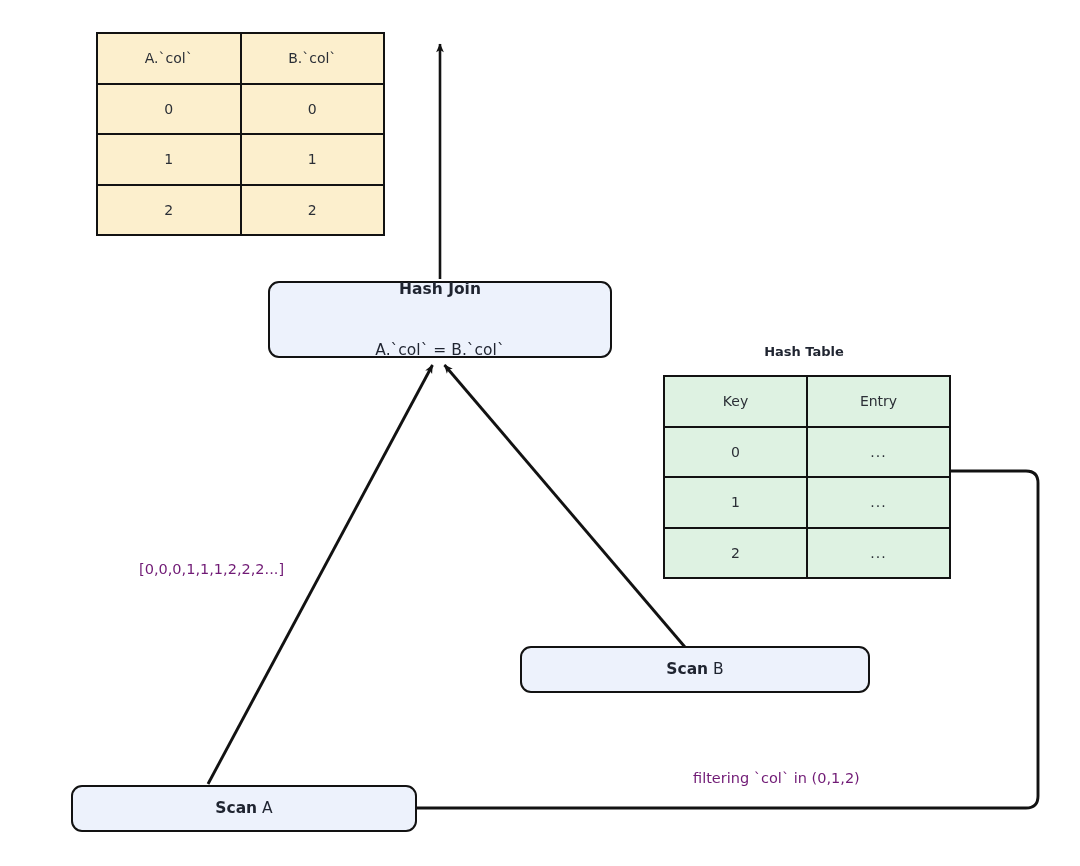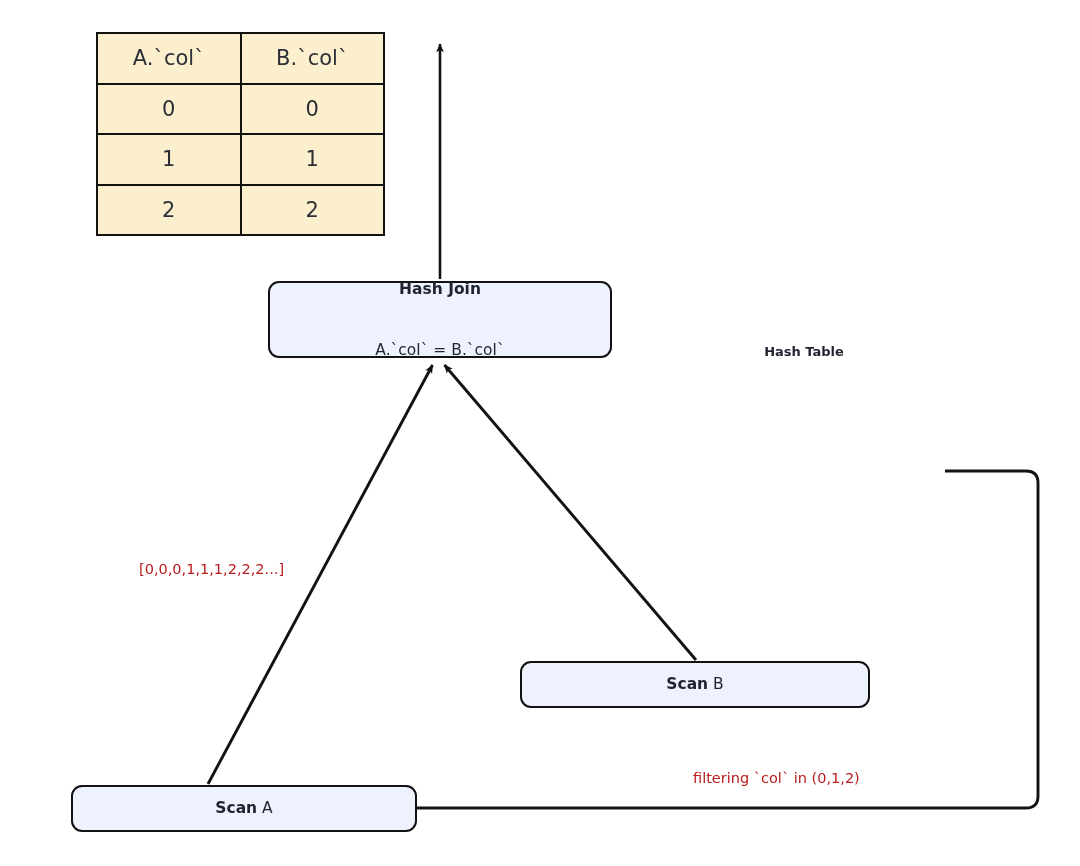--- a/index.html
+++ b/index.html
@@ -35,21 +35,21 @@
   .dtable {
     position: absolute;
     border-collapse: collapse;
     border-spacing: 0;
     table-layout: fixed;
   }
   .dtable td {
     border: 2.5px solid #121212;
     text-align: center;
     vertical-align: middle;
-    font-size: 21px;
+    font-size: 14px;
     font-weight: 400;
     color: #2b2f36;
     padding: 0;
   }
   #result-table {
     left: 96px;
     top: 32px;
     width: 283px;
     height: 194px;
   }
@@ -124,38 +124,38 @@
   }
 
   #node-hash-join {
     left: 268px;
     top: 281px;
     width: 344px;
     height: 77px;
   }
   #node-scan-b {
     left: 520px;
-    top: 661px;
+    top: 646px;
     width: 350px;
     height: 47px;
   }
   #node-scan-a {
     left: 32px;
     top: 785px;
     width: 346px;
     height: 47px;
     margin-left: 39px;
   }
 
   
   .edge-label {
     position: absolute;
     font-size: 14.5px;
     font-weight: 400;
-    color: #b91c1c;
+    color: #701a75;
     white-space: nowrap;
     text-align: right;
   }
   #label-tuples {
     left: 139px;
     top: 561px;
   }
   #label-filtering {
     left: 693px;
     top: 770px;
@@ -198,20 +198,40 @@
     </tr>
     <tr>
       <td>2</td>
       <td>2</td>
     </tr>
   </tbody>
     </table>
 
   <div id="hash-table-caption" class="table-caption">Hash Table</div>
 
+  <table id="hash-table" class="dtable">
+    <tbody>
+        <tr>
+      <td>Key</td>
+      <td>Entry</td>
+    </tr>
+    <tr>
+      <td>0</td>
+      <td class="ellipsis-cell">...</td>
+    </tr>
+    <tr>
+      <td>1</td>
+      <td class="ellipsis-cell">...</td>
+    </tr>
+    <tr>
+      <td>2</td>
+      <td class="ellipsis-cell">...</td>
+    </tr>
+  </tbody>
+    </table>
 
   <div id="node-hash-join" class="node">
     <div class="line-strong">Hash Join</div>
     <div class="line-normal">A.`col` = B.`col`</div>
   </div>
 
   <div id="node-scan-b" class="node">
     <div class="inline-row">
       <b>Scan</b> 
       <span>B</span>

